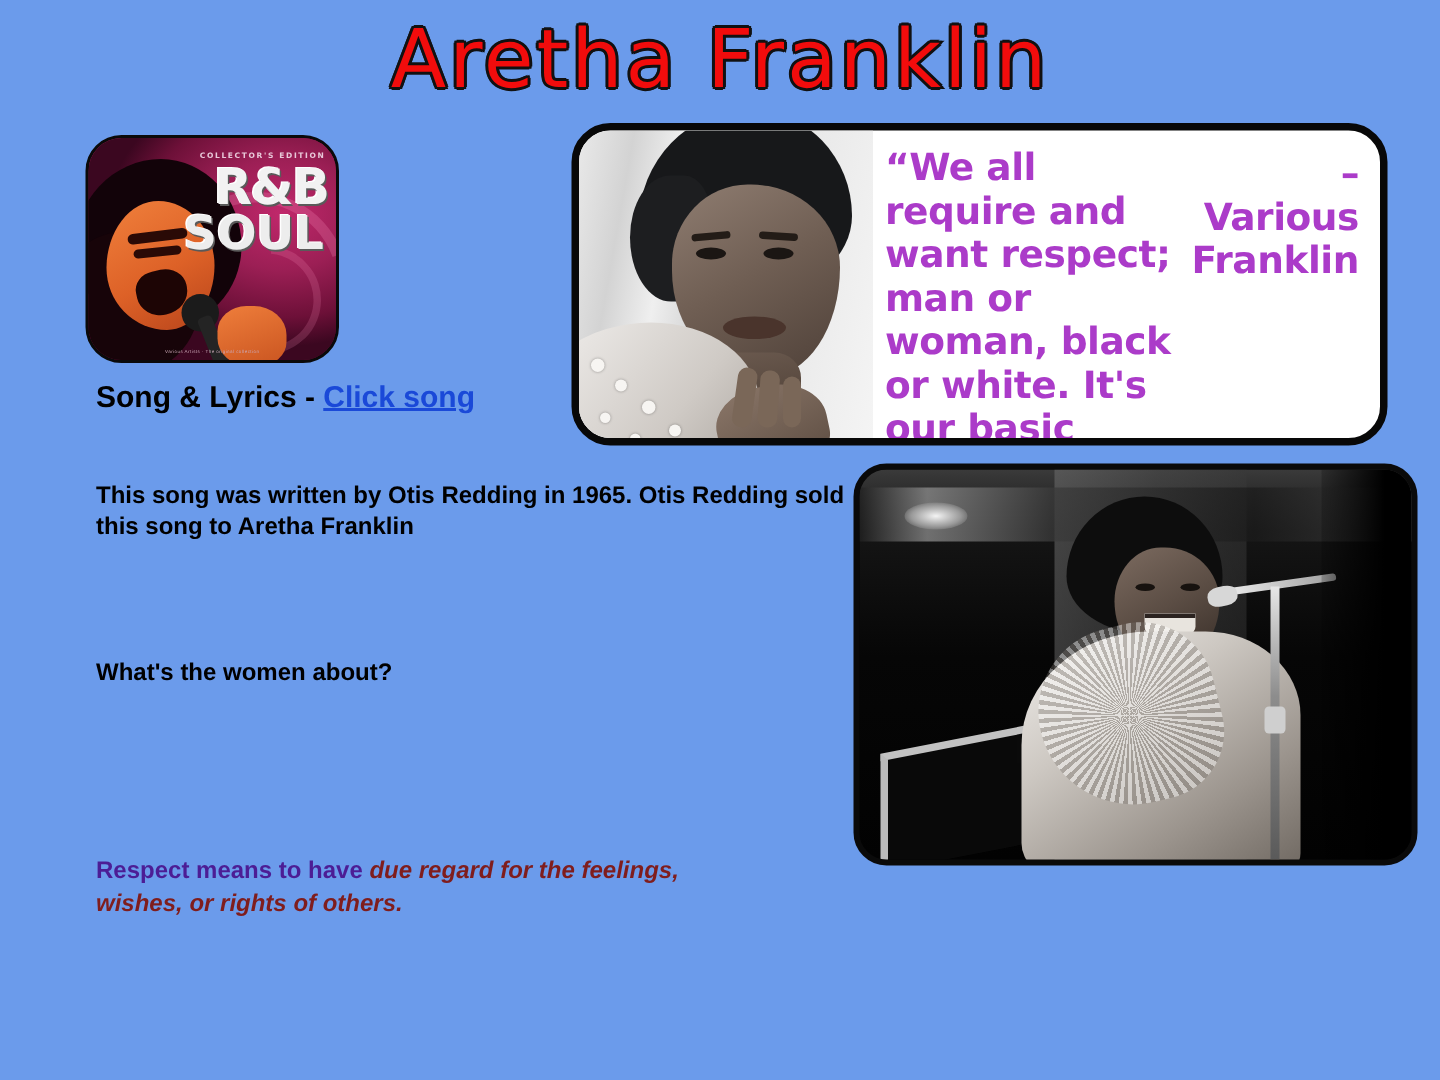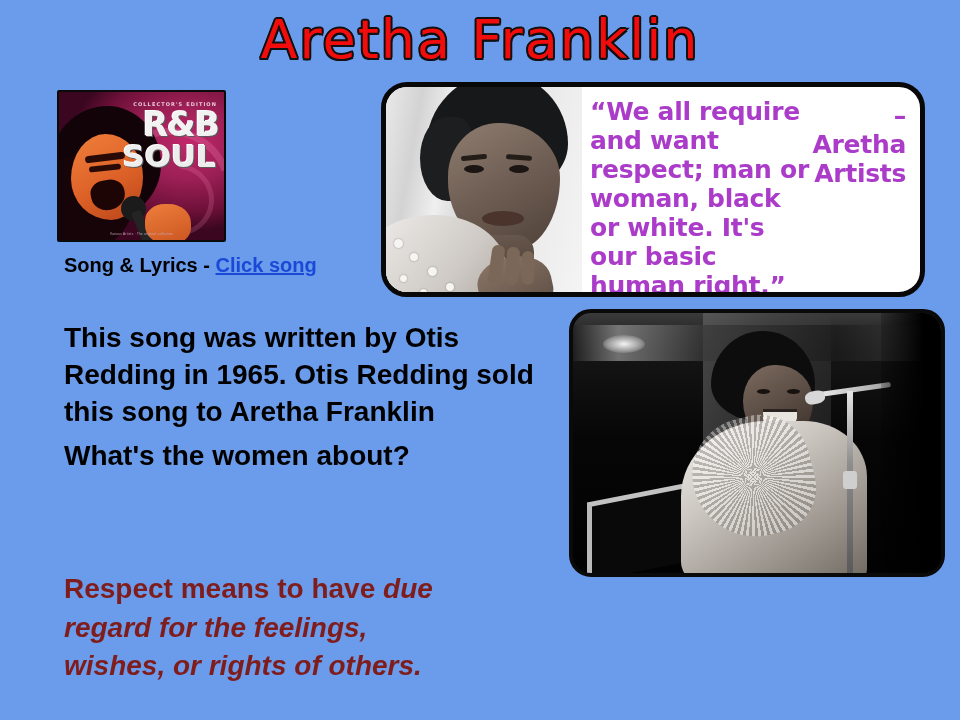--- a/index.html
+++ b/index.html
@@ -41,21 +41,21 @@
   }
 
   
   #album-art {
     position: absolute;
     left: 57px;
     top: 90px;
     width: 165px;
     height: 148px;
     border: 2px solid #0a0a0a;
-    border-radius: 2px;
+    border-radius: 24px;
     overflow: hidden;
     background: #1a0008;
   }
   #album-art .aa-bg {
     position: absolute;
     inset: 0;
     background:
       radial-gradient(ellipse 70% 60% at 78% 34%, #c0286b 0%, #9c1f55 42%, #6d1038 78%, #3b0720 100%),
       linear-gradient(160deg, #b02460 0%, #5d0d30 100%);
   }
@@ -373,34 +373,34 @@
     font-size: 25px;
     font-weight: bold;
     color: #ab3bc9;
     letter-spacing: -0.3px;
     padding-right: 2px;
   }
 
   
   .body-block {
     position: absolute;
-    font-size: 28px;
+    font-size: 16px;
     font-weight: bold;
     line-height: 1.32;
     color: #000000;
   }
   #para-origin { left: 64px; top: 320px; width: 510px; }
   #para-about  { left: 64px; top: 438px; width: 510px; }
   #para-definition {
     left: 64px;
     top: 570px;
     width: 400px;
     line-height: 1.38;
   }
-  #para-definition .lead { color: #7f1d1d; }
+  #para-definition .lead { color: #4c1d95; }
   #para-definition .rest { color: #7f1d1d; font-style: italic; }
 
   
   #perf-photo {
     position: absolute;
     left: 569px;
     top: 309px;
     width: 376px;
     height: 268px;
     border: 4px solid #0a0a0a;
@@ -608,21 +608,21 @@
       <div class="qp-bead" style="left:14px; top:188px; width:7px;  height:7px;"></div>
       <div class="qp-bead" style="left:60px; top:196px; width:8px;  height:8px;"></div>
       <div class="qp-bead" style="left:34px; top:202px; width:7px;  height:7px;"></div>
       <div class="qp-hand"></div>
       <div class="qp-finger" style="left:104px; top:158px; width:13px; height:40px; transform:rotate(8deg);"></div>
       <div class="qp-finger" style="left:120px; top:160px; width:13px; height:38px; transform:rotate(4deg);"></div>
       <div class="qp-finger" style="left:136px; top:164px; width:12px; height:34px; transform:rotate(0deg);"></div>
     </div>
     <div id="quote-text">
       <div id="quote-body">“We all require and want respect; man or woman, black or white. It's our basic human right.”</div>
-      <div id="quote-attrib">–Aretha Artists</div>
+      <div id="quote-attrib">–Various Franklin</div>
     </div>
   </div>
 
   <div class="body-block" id="para-origin">This song was written by Otis Redding in 1965. Otis Redding sold this song to Aretha Franklin</div>
 
   <div class="body-block" id="para-about">
     <div>What's the women about?</div>
   </div>
 
   <div class="body-block" id="para-definition"><span class="lead">Respect means to have </span><span class="rest">due regard for the feelings, wishes, or rights of others.</span></div>

